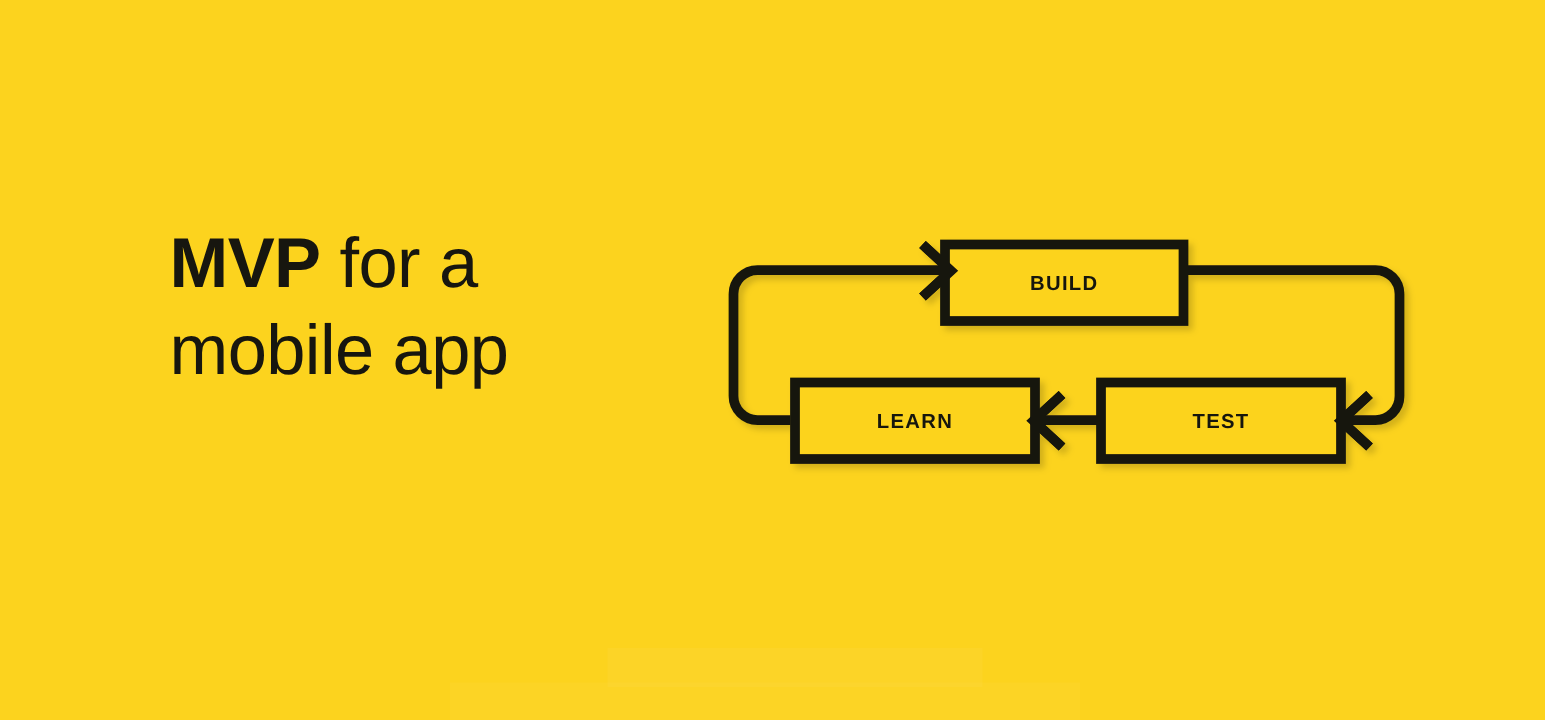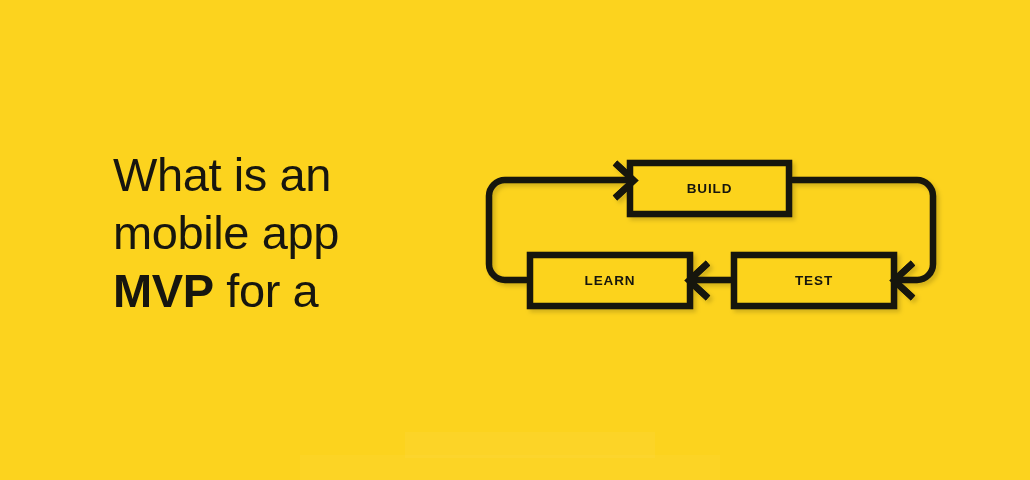--- a/index.html
+++ b/index.html
@@ -85,23 +85,22 @@
 </style>
 </head>
 <body>
 
 <div id="stage">
 
   <div class="bg-artifact"></div>
   <div class="bg-artifact-2"></div>
 
   <div class="headline">
-    <span class="ln">What is an</span>
+    <span class="ln"><span class="emph">MVP</span><span> for a</span></span>
     <span class="ln">mobile app</span>
-    <span class="ln"><span class="emph">MVP</span><span> for a</span></span>
   </div>
 
   <div id="diagram">
     <svg viewBox="0 0 460 180" width="460" height="180" xmlns="http://www.w3.org/2000/svg">
       <defs>
         <filter id="softshadow" x="-30%" y="-30%" width="180%" height="180%">
           <feDropShadow dx="3" dy="3" stdDeviation="2.2" flood-color="#000000" flood-opacity="0.17"></feDropShadow>
         </filter>
       </defs>
 

